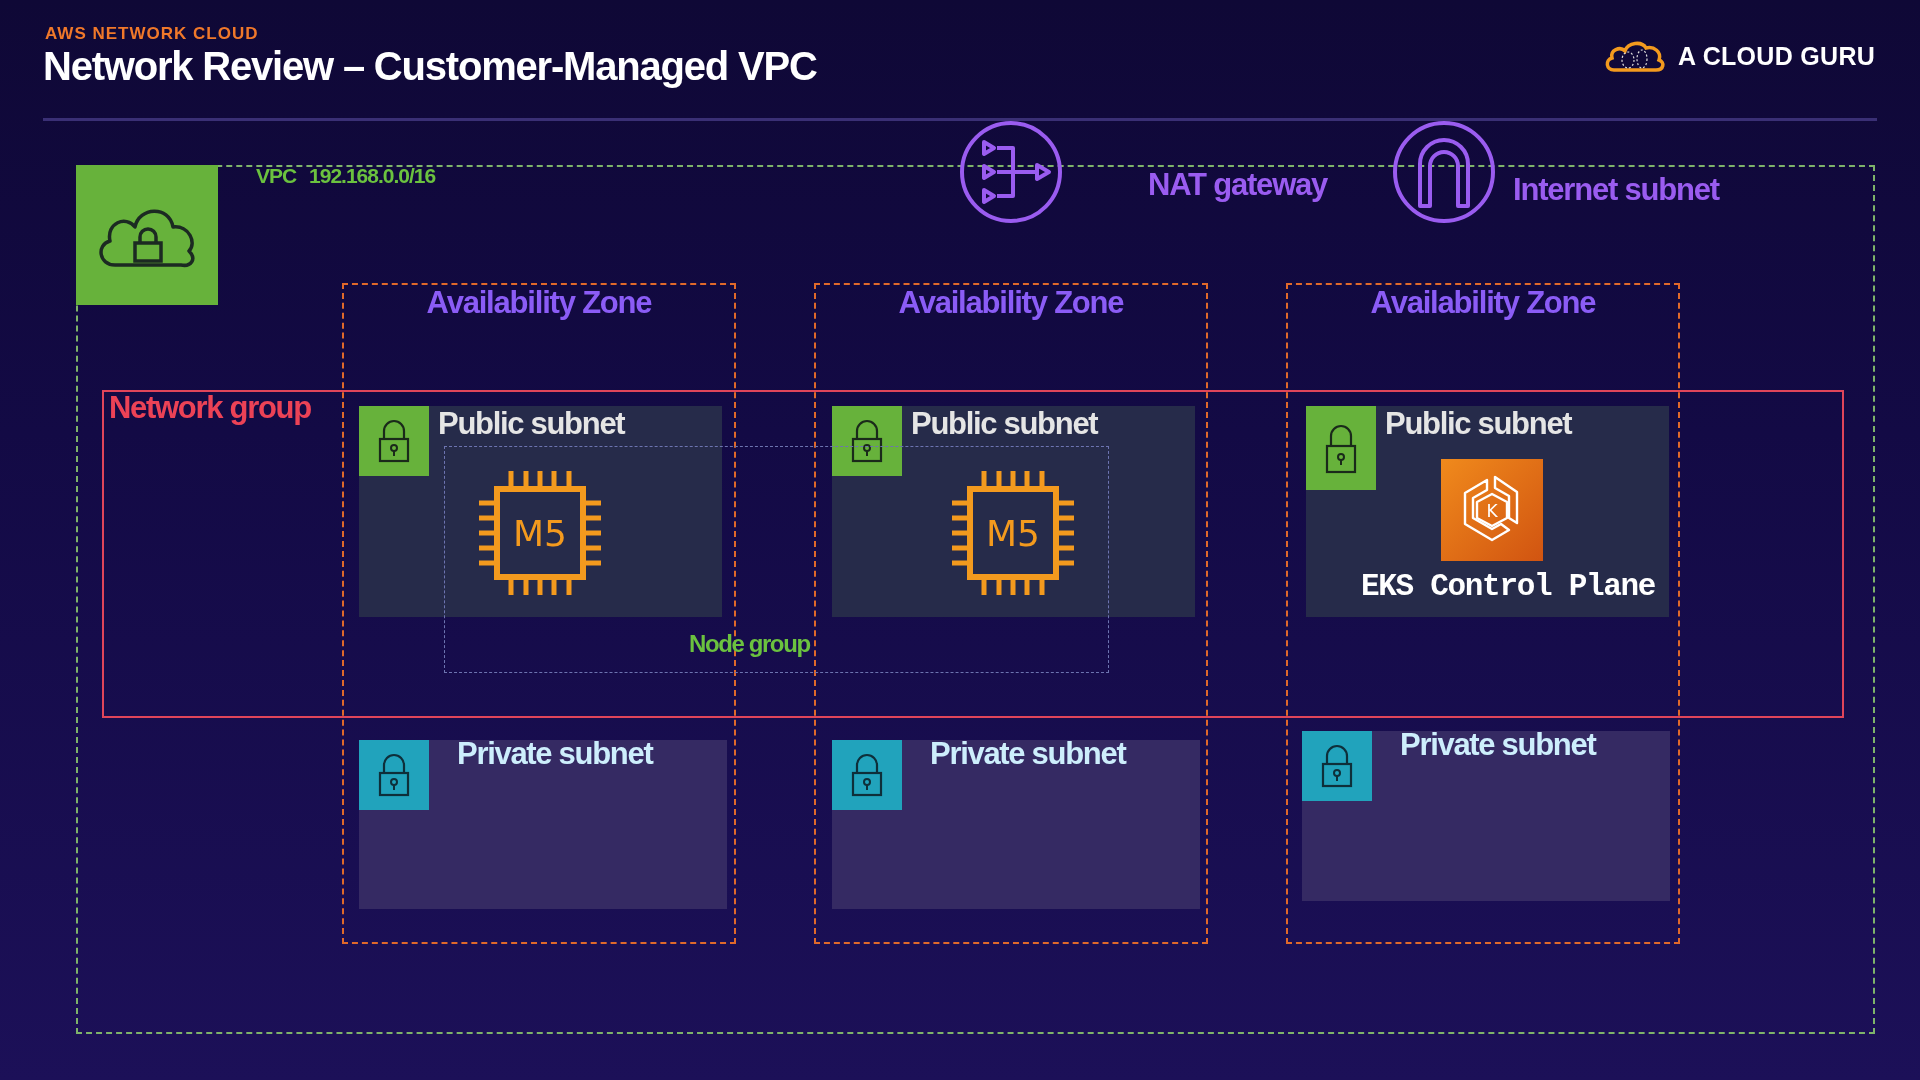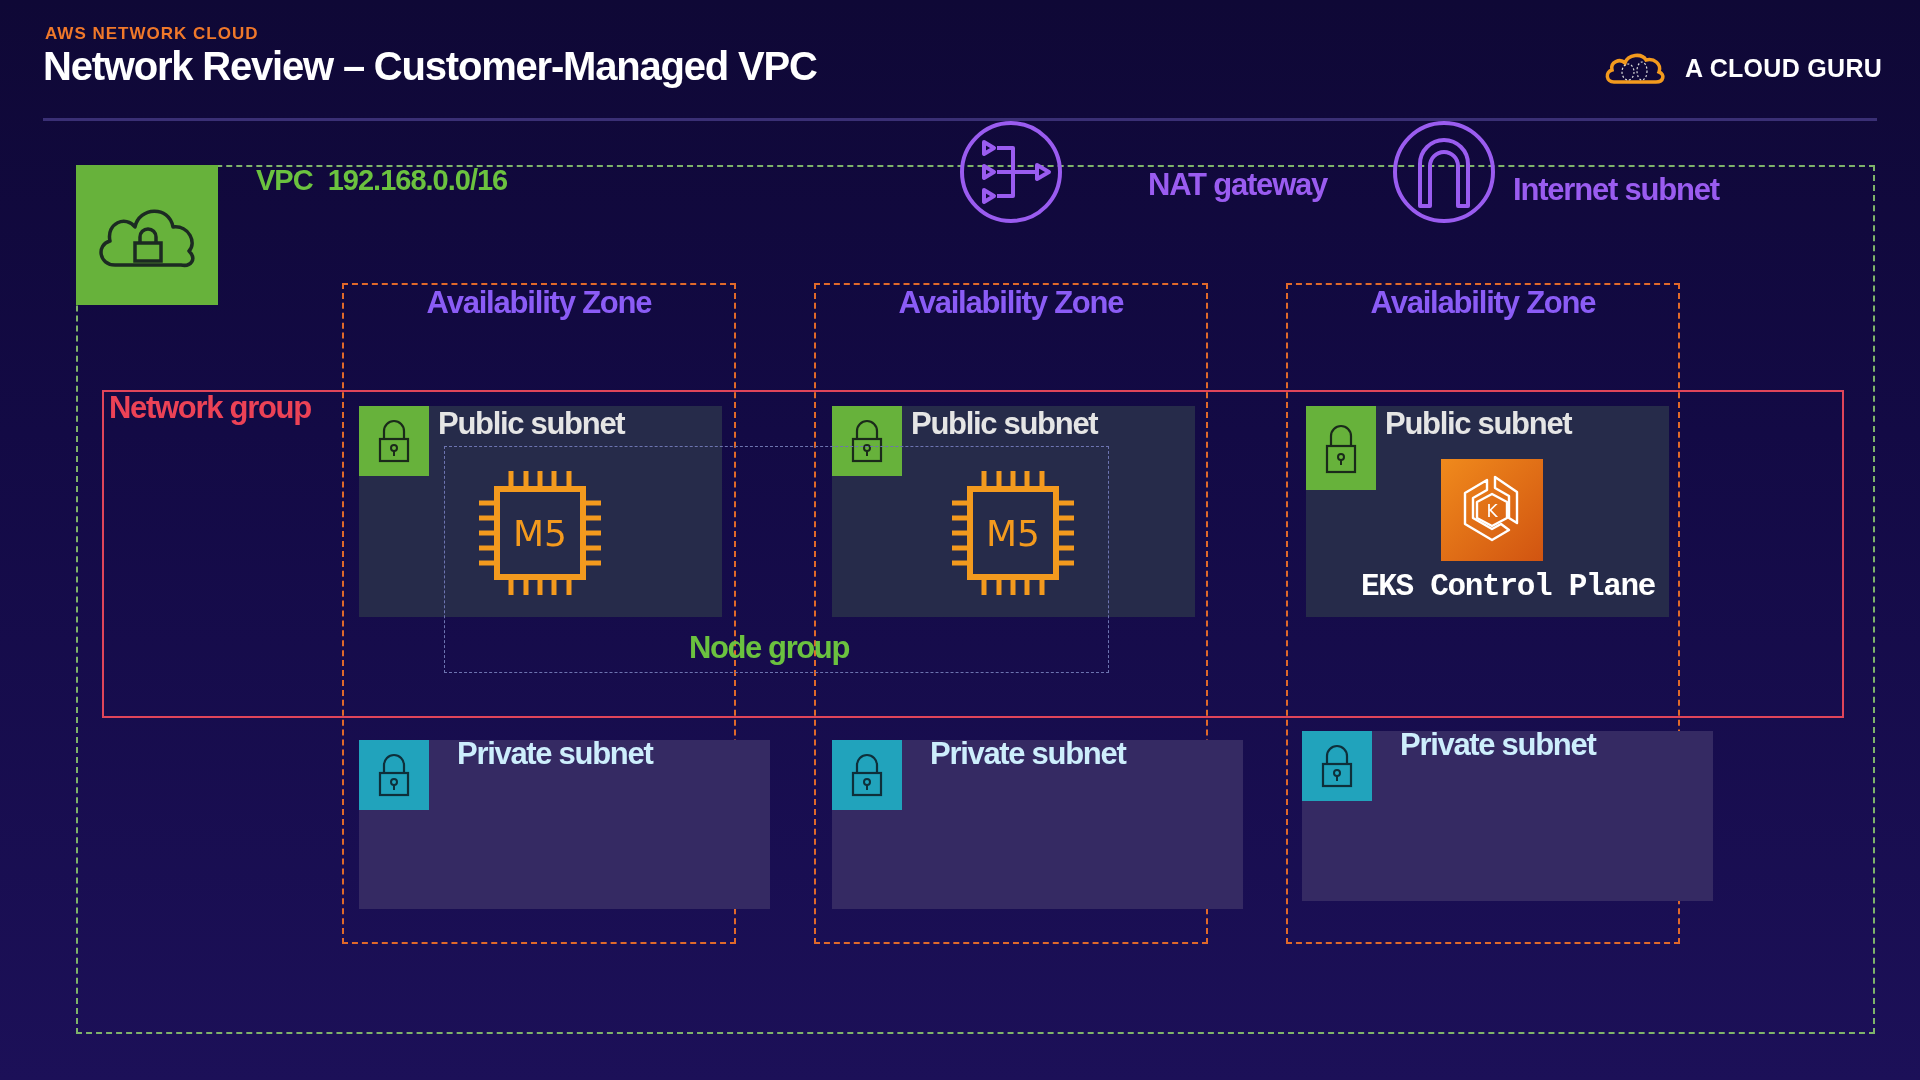--- a/index.html
+++ b/index.html
@@ -5,50 +5,50 @@
     html, body { margin:0; padding:0; }
     body {
       width:1920px; height:1080px; overflow:hidden; position:relative;
       background: linear-gradient(180deg, #0f0836 0%, #130a45 40%, #1c1058 100%);
       font-family: "Liberation Sans", sans-serif;
     }
     .abs { position:absolute; }
     .eyebrow { left:45px; top:24px; font-size:17px; font-weight:700; letter-spacing:1px; color:#f0782a; }
     .title { left:43px; top:44px; font-size:40px; font-weight:700; color:#ffffff; letter-spacing:-1.2px; }
     .divider { left:43px; top:118px; width:1834px; height:3px; background:#3a2f75; }
-    .brand { left:1604px; top:38px; display:flex; align-items:center; gap:19px;margin-top:12px; }
+    .brand { left:1604px; top:38px; display:flex; align-items:center; gap:12px; }
     .brand-text { font-size:25px; font-weight:700; color:#ffffff; letter-spacing:0.3px; }
 
     .vpc-box { left:76px; top:165px; width:1799px; height:869px; border:2px dashed #7eb36a; box-sizing:border-box; }
     .vpc-icon { left:76px; top:165px; width:142px; height:140px; background:#67b23b; display:flex; align-items:center; justify-content:center; }
-    .vpc-label { left:256px; top:164px; font-size:29px; font-weight:700; color:#6bc23f; letter-spacing:-1px; word-spacing:8px; }
+    .vpc-label { left:256px; top:164px; font-size:21px; font-weight:700; color:#6bc23f; letter-spacing:-1px; word-spacing:8px; }
 
     .gw-icon { width:104px; height:104px; }
     .nat-icon { left:959px; top:120px; }
     .igw-icon { left:1392px; top:120px; }
     .gw-label { font-size:31px; font-weight:700; color:#9a5cf0; letter-spacing:-1.2px; }
     .nat-label { left:1148px; top:167px; }
     .igw-label { left:1513px; top:172px; }
 
     .az { top:283px; width:394px; height:661px; border:2px dashed #e0692a; box-sizing:border-box; }
     .az-label { position:absolute; top:0; left:0; right:0; text-align:center; top:0; font-size:31px; font-weight:700; color:#8b5cf6; letter-spacing:-1.2px; padding-top:0; }
 
     .sg { left:102px; top:390px; width:1742px; height:328px; border:2px solid #e0455a; box-sizing:border-box; }
     .sg-label { left:109px; top:390px; font-size:31px; font-weight:700; color:#ec4256; letter-spacing:-1.3px; }
 
     .pub { top:406px; width:363px; height:211px; background:#262b4a; }
     .pub-lock { position:absolute; left:0; top:0; width:70px; height:70px; background:#67b23b; display:flex; align-items:center; justify-content:center; }
     .pub-label { position:absolute; left:79px; top:0px; font-size:31px; font-weight:700; color:#e5e5e5; letter-spacing:-1.3px; }
 
-    .priv { top:740px; width:411px; height:169px; background:#352a63; }
+    .priv { top:740px; width:368px; height:169px; background:#352a63; }
     .priv-lock { position:absolute; left:0; top:0; width:70px; height:70px; background:#21a3bc; display:flex; align-items:center; justify-content:center; }
     .priv-label { position:absolute; left:98px; top:-4px; font-size:31px; font-weight:700; color:#cdeefc; letter-spacing:-1.3px; }
 
     .nodegroup { left:444px; top:446px; width:665px; height:227px; border:1.5px dashed #6d74b0; box-sizing:border-box; }
-    .nodegroup-label { left:689px; top:630px; font-size:31px; font-weight:700; color:#6bc23f; letter-spacing:-1.4px; }
+    .nodegroup-label { left:689px; top:630px; font-size:24px; font-weight:700; color:#6bc23f; letter-spacing:-1.4px; }
 
     .chip { width:130px; height:132px; }
     .eks-tile { width:102px; height:102px; background:linear-gradient(135deg,#f08a1c 0%,#d15411 100%); display:flex; align-items:center; justify-content:center; }
     .eks-label { font-size:31px; font-weight:700; color:#ffffff; letter-spacing:-1.3px; white-space:nowrap; }
   </style>
 </head>
 <body>
 
 <div class="abs eyebrow">AWS NETWORK CLOUD</div>
 <div class="abs title">Network Review – Customer-Managed VPC</div>

